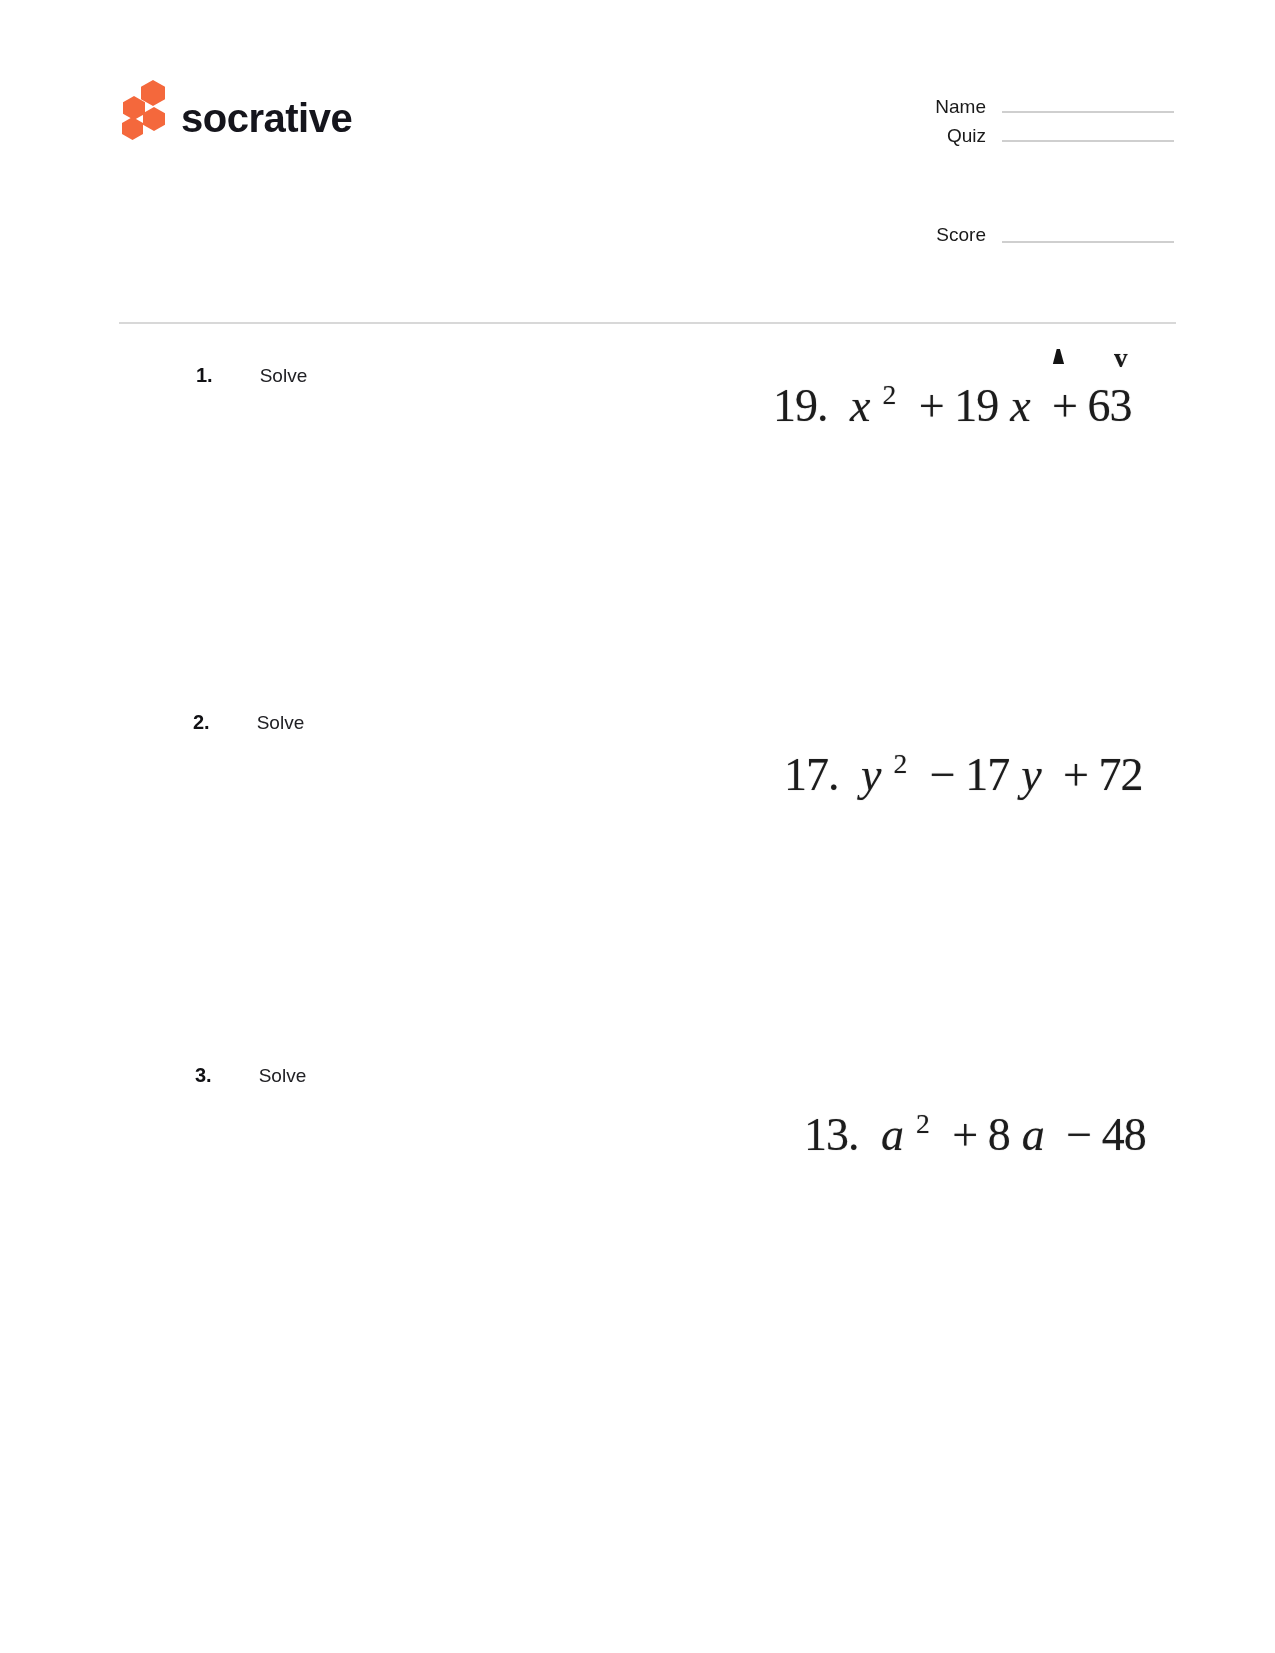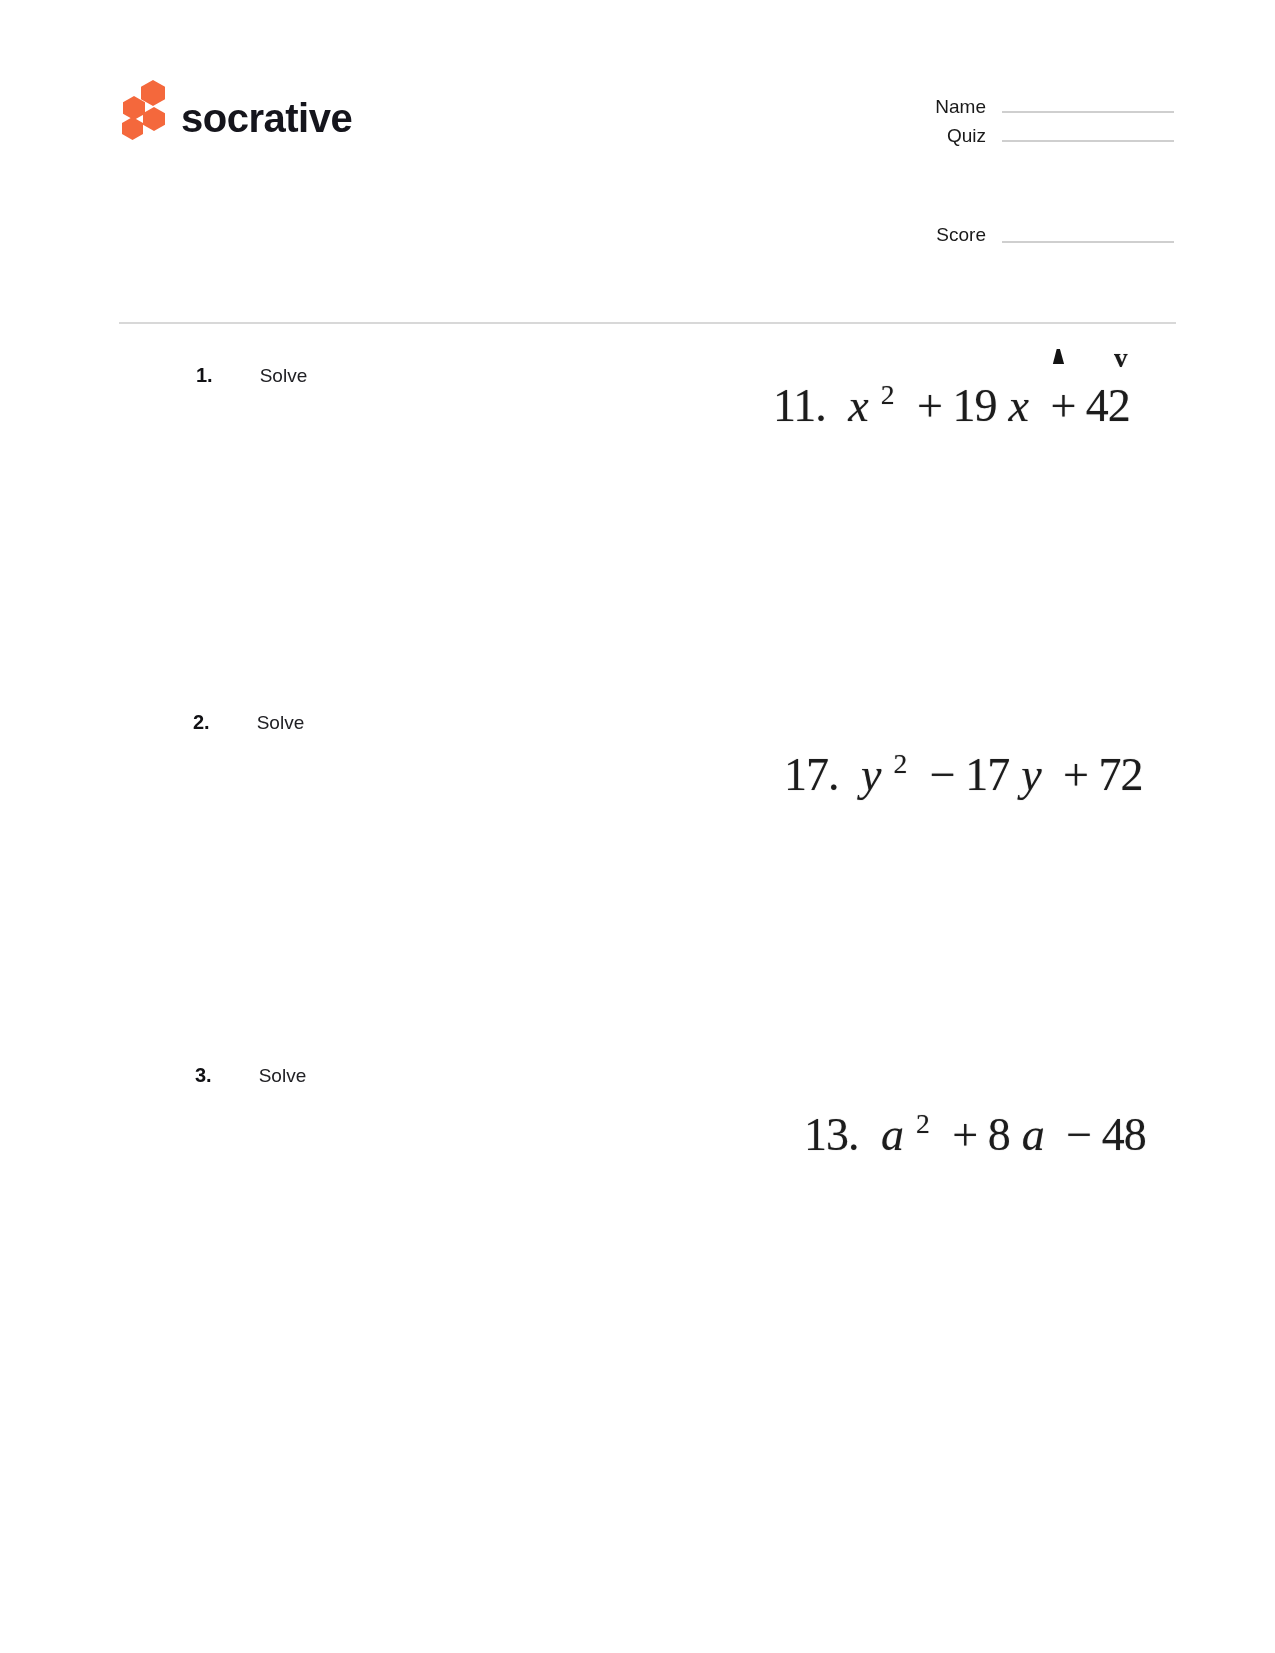--- a/index.html
+++ b/index.html
@@ -120,21 +120,21 @@
 
   <span class="field-label score-label">Score</span>
   <span class="field-line score-line"></span>
 
 
   <div class="divider"></div>
 
   <div class="q-row q-row-1">
     <span class="q-num">1.</span><span class="q-prompt">Solve</span>
   </div>
-  <div class="math math-1"><span class="m-t">11. </span><span class="m-i">x</span><span class="m-s">2</span><span class="m-t"> + 19</span><span class="m-i">x</span><span class="m-t"> + 42</span></div>
+  <div class="math math-1"><span class="m-t">19. </span><span class="m-i">x</span><span class="m-s">2</span><span class="m-t"> + 19</span><span class="m-i">x</span><span class="m-t"> + 63</span></div>
 
   <div class="artifact-wedge"></div>
   <div class="artifact-v">v</div>
 
   <div class="q-row q-row-2">
     <span class="q-num">2.</span><span class="q-prompt">Solve</span>
   </div>
   <div class="math math-2"><span class="m-t">17. </span><span class="m-i">y</span><span class="m-s">2</span><span class="m-t"> − 17</span><span class="m-i">y</span><span class="m-t"> + 72</span></div>
 
   <div class="q-row q-row-3">

